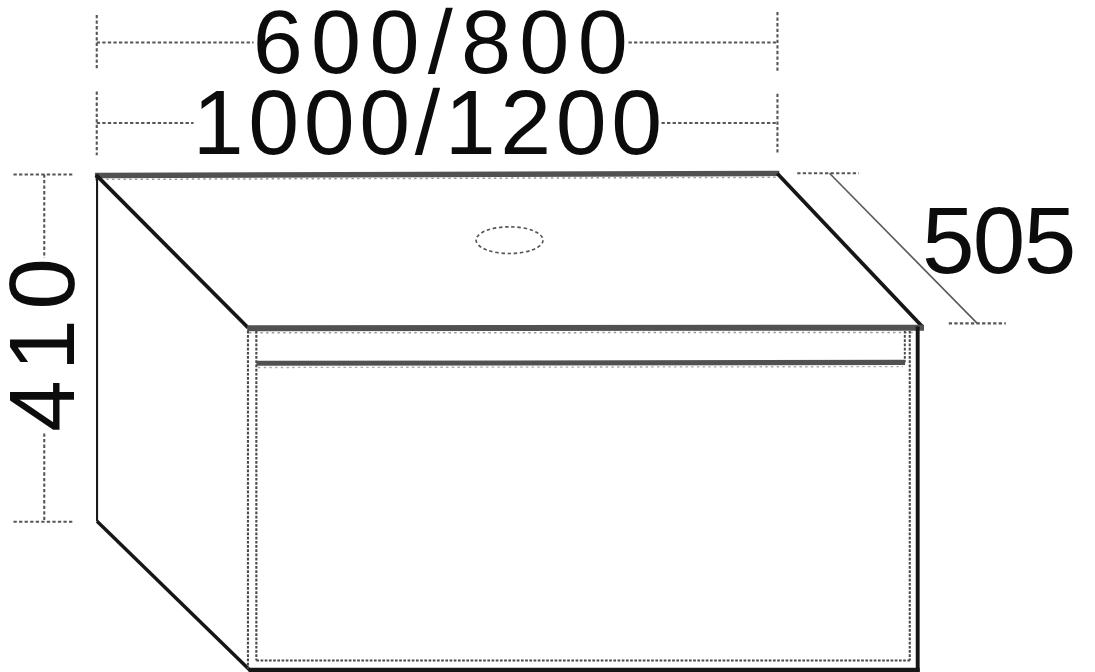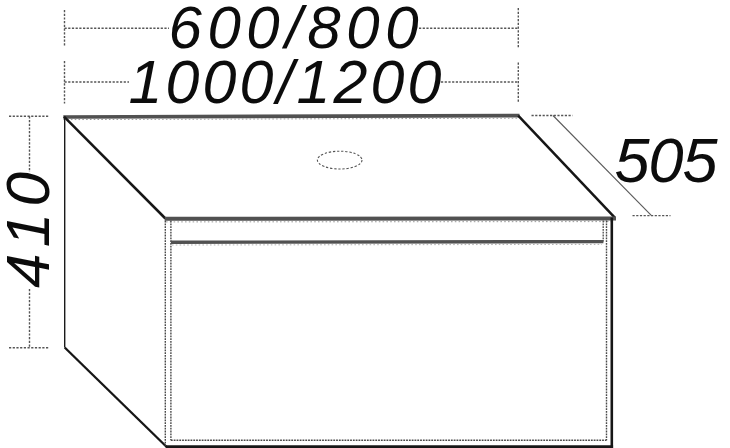--- a/index.html
+++ b/index.html
@@ -1,16 +1,16 @@
 <!DOCTYPE html>
 <html><head>
 <meta charset="utf-8">
 <style>
   html,body{margin:0;padding:0;background:#ffffff;}
-  .wrap{width:730px;height:448px;position:relative;overflow:hidden;background:#ffffff;font-style:italic;}
+  .wrap{width:730px;height:448px;position:relative;overflow:hidden;background:#ffffff;}
   svg{display:block;filter:blur(0.3px);}
   text{font-family:"Liberation Sans", sans-serif;fill:#0c0c0c;}
 </style>
 </head>
 <body>
 <div class="wrap">
 <svg width="730" height="448" viewBox="0 0 730 448">
 
 <line x1="64.5" y1="10" x2="64.5" y2="47" stroke="#565656" stroke-width="1.4" stroke-dasharray="2.2 1.5"></line>
 

